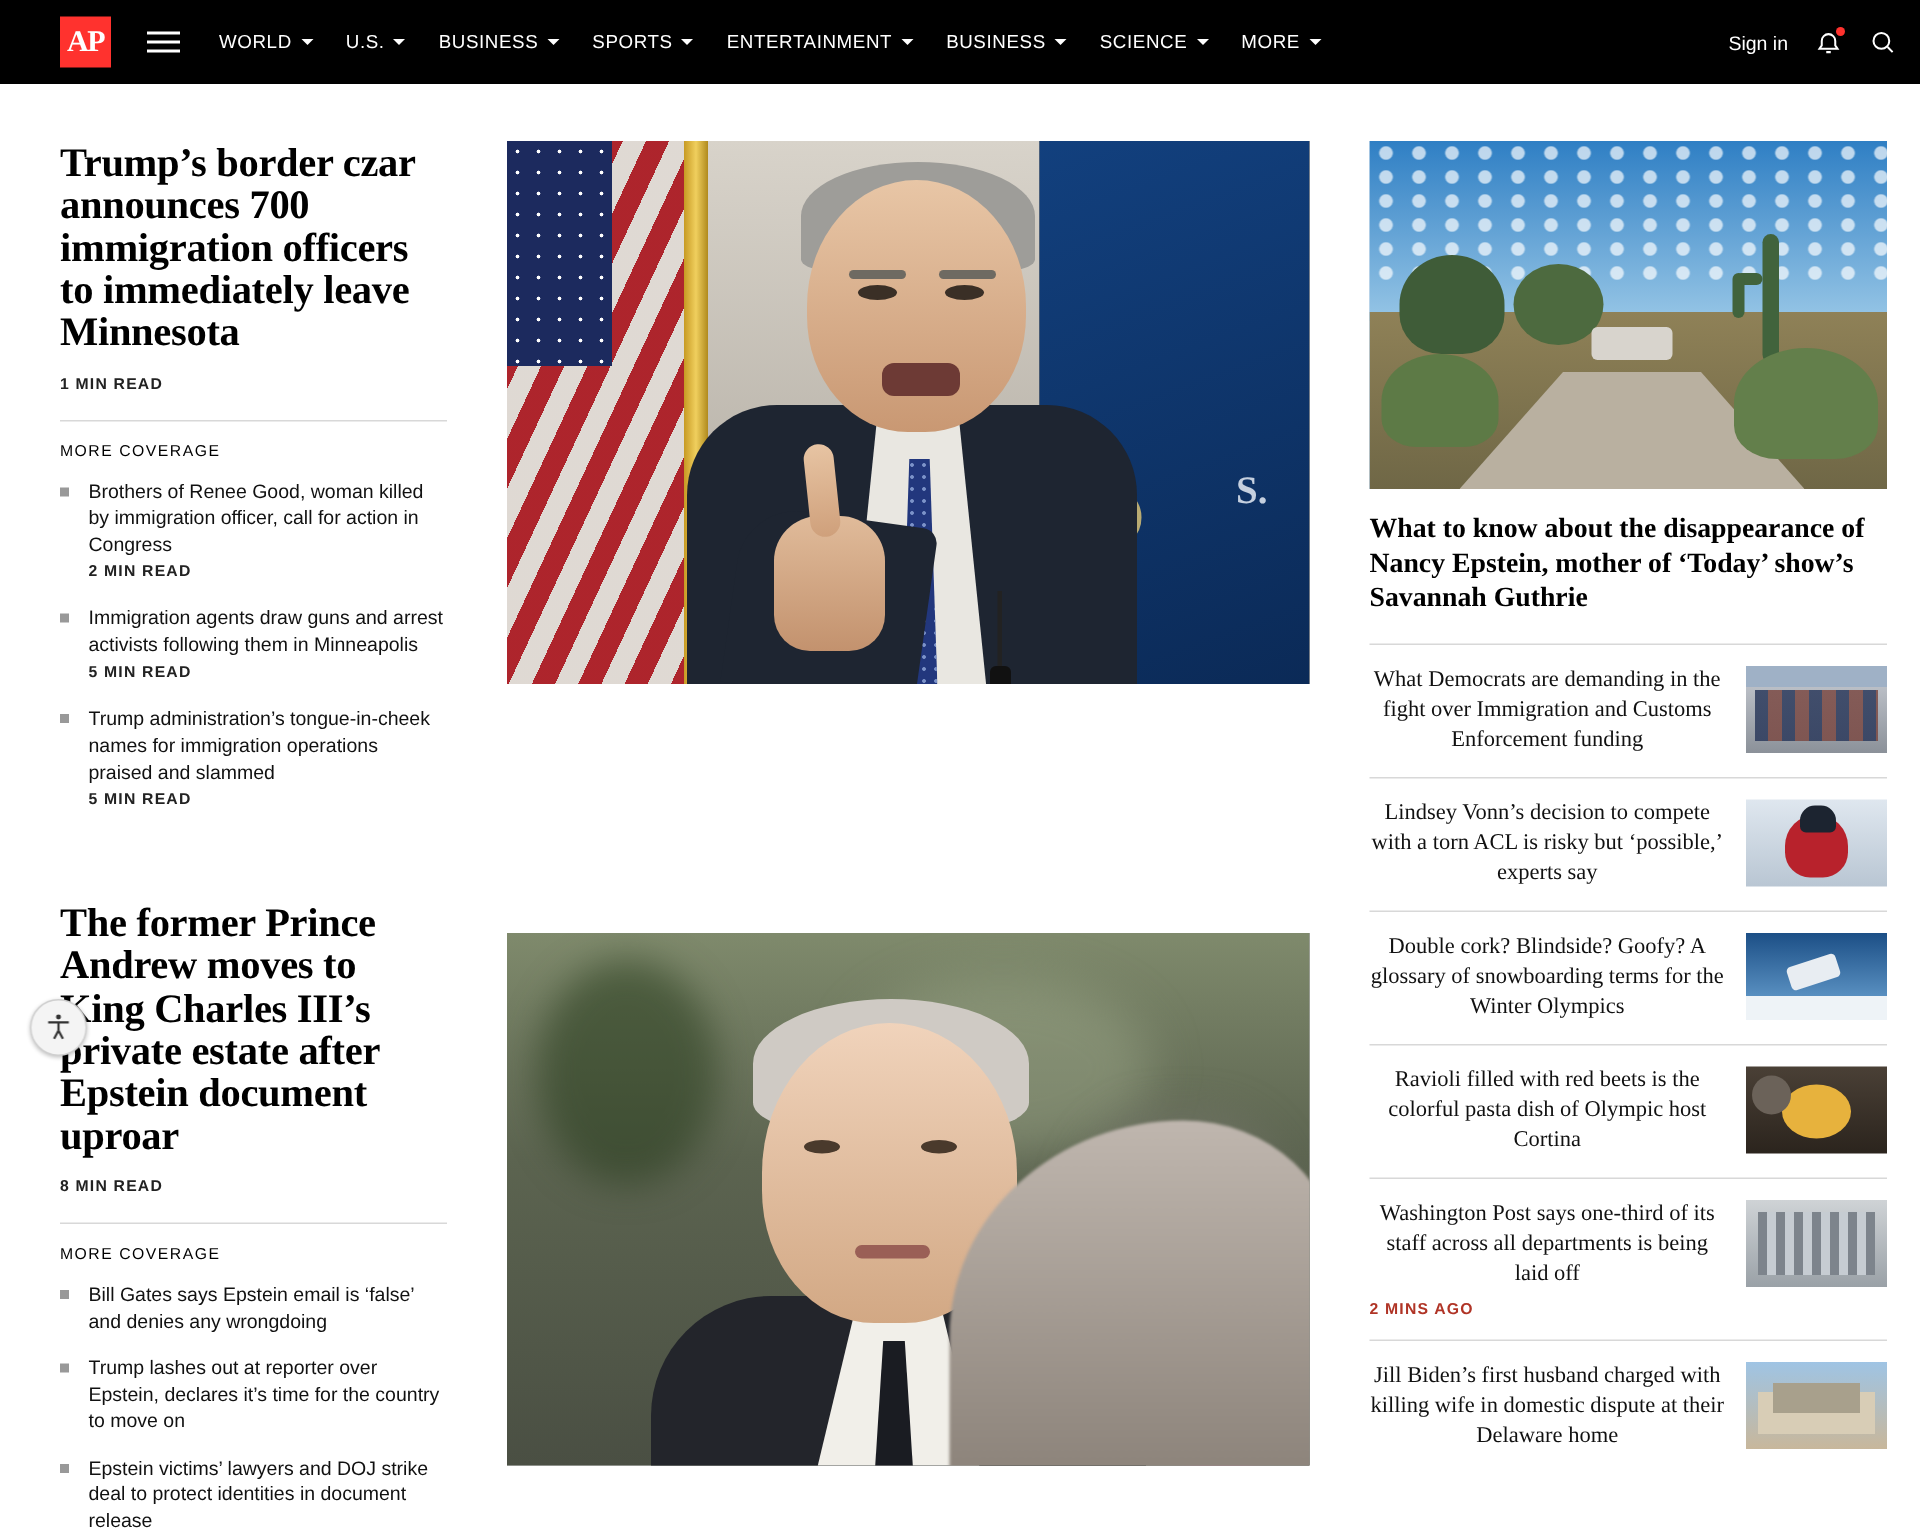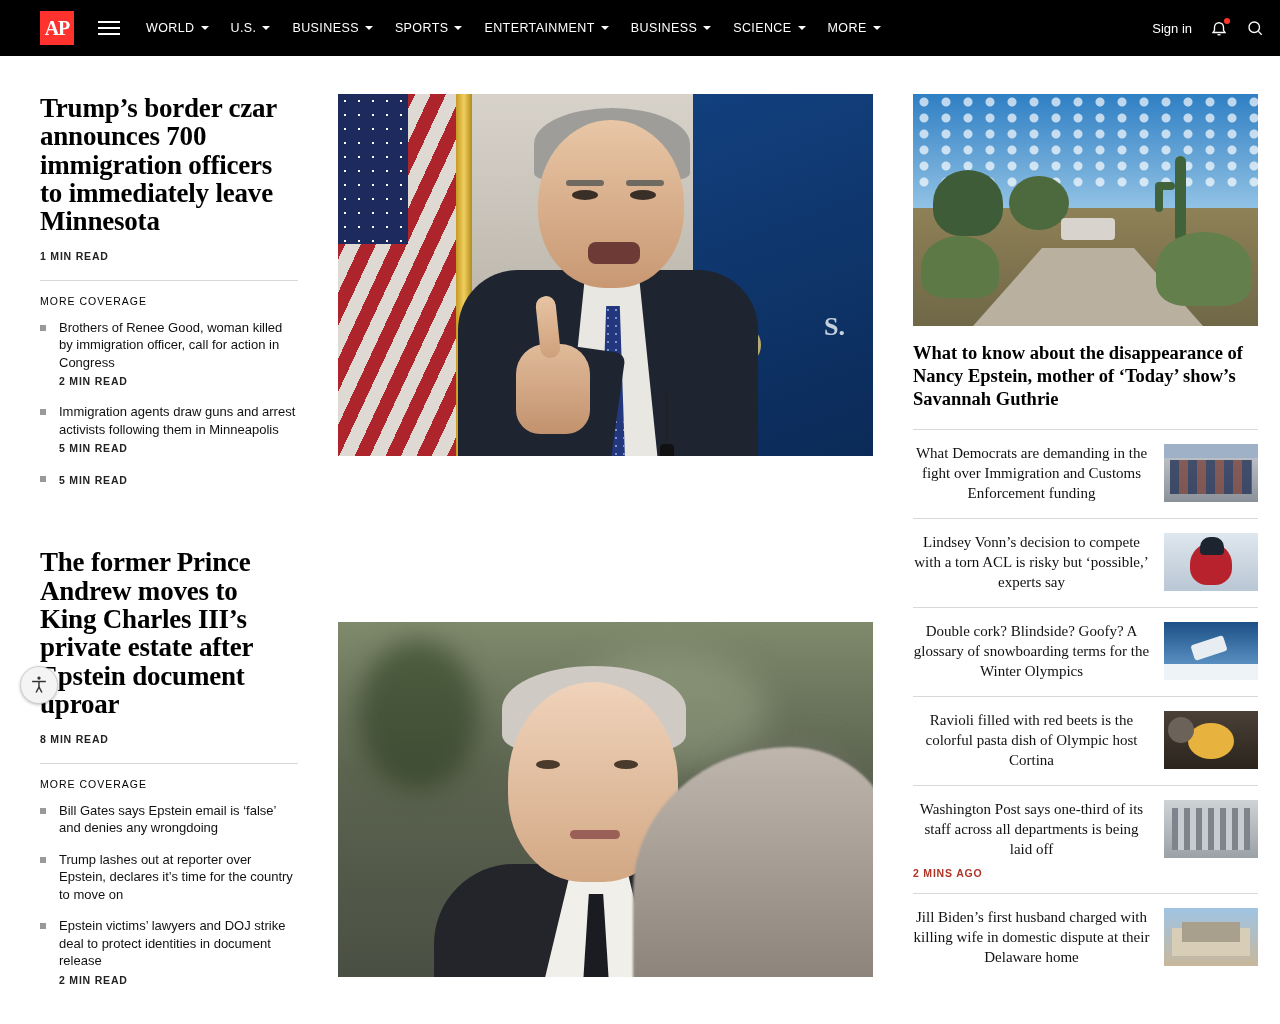--- a/index.html
+++ b/index.html
@@ -451,20 +451,21 @@
       <ul class="bullets">
         <li>
           <span class="bullet-title">Brothers of Renee Good, woman killed by immigration officer, call for action in Congress</span>
           <span class="bullet-read">2 MIN READ</span>
         </li>
         <li>
           <span class="bullet-title">Immigration agents draw guns and arrest activists following them in Minneapolis</span>
           <span class="bullet-read">5 MIN READ</span>
         </li>
         <li>
+          <span class="bullet-title">Trump administration’s tongue-in-cheek names for immigration operations praised and slammed</span>
           <span class="bullet-read">5 MIN READ</span>
         </li>
       </ul>
     </div>
 
     <div style="height:46px"></div>
 
     <div>
       <h1 class="lead-title">The former Prince Andrew moves to King Charles III’s private estate after Epstein document uproar</h1>
       <div class="readtime">8 MIN READ</div>

